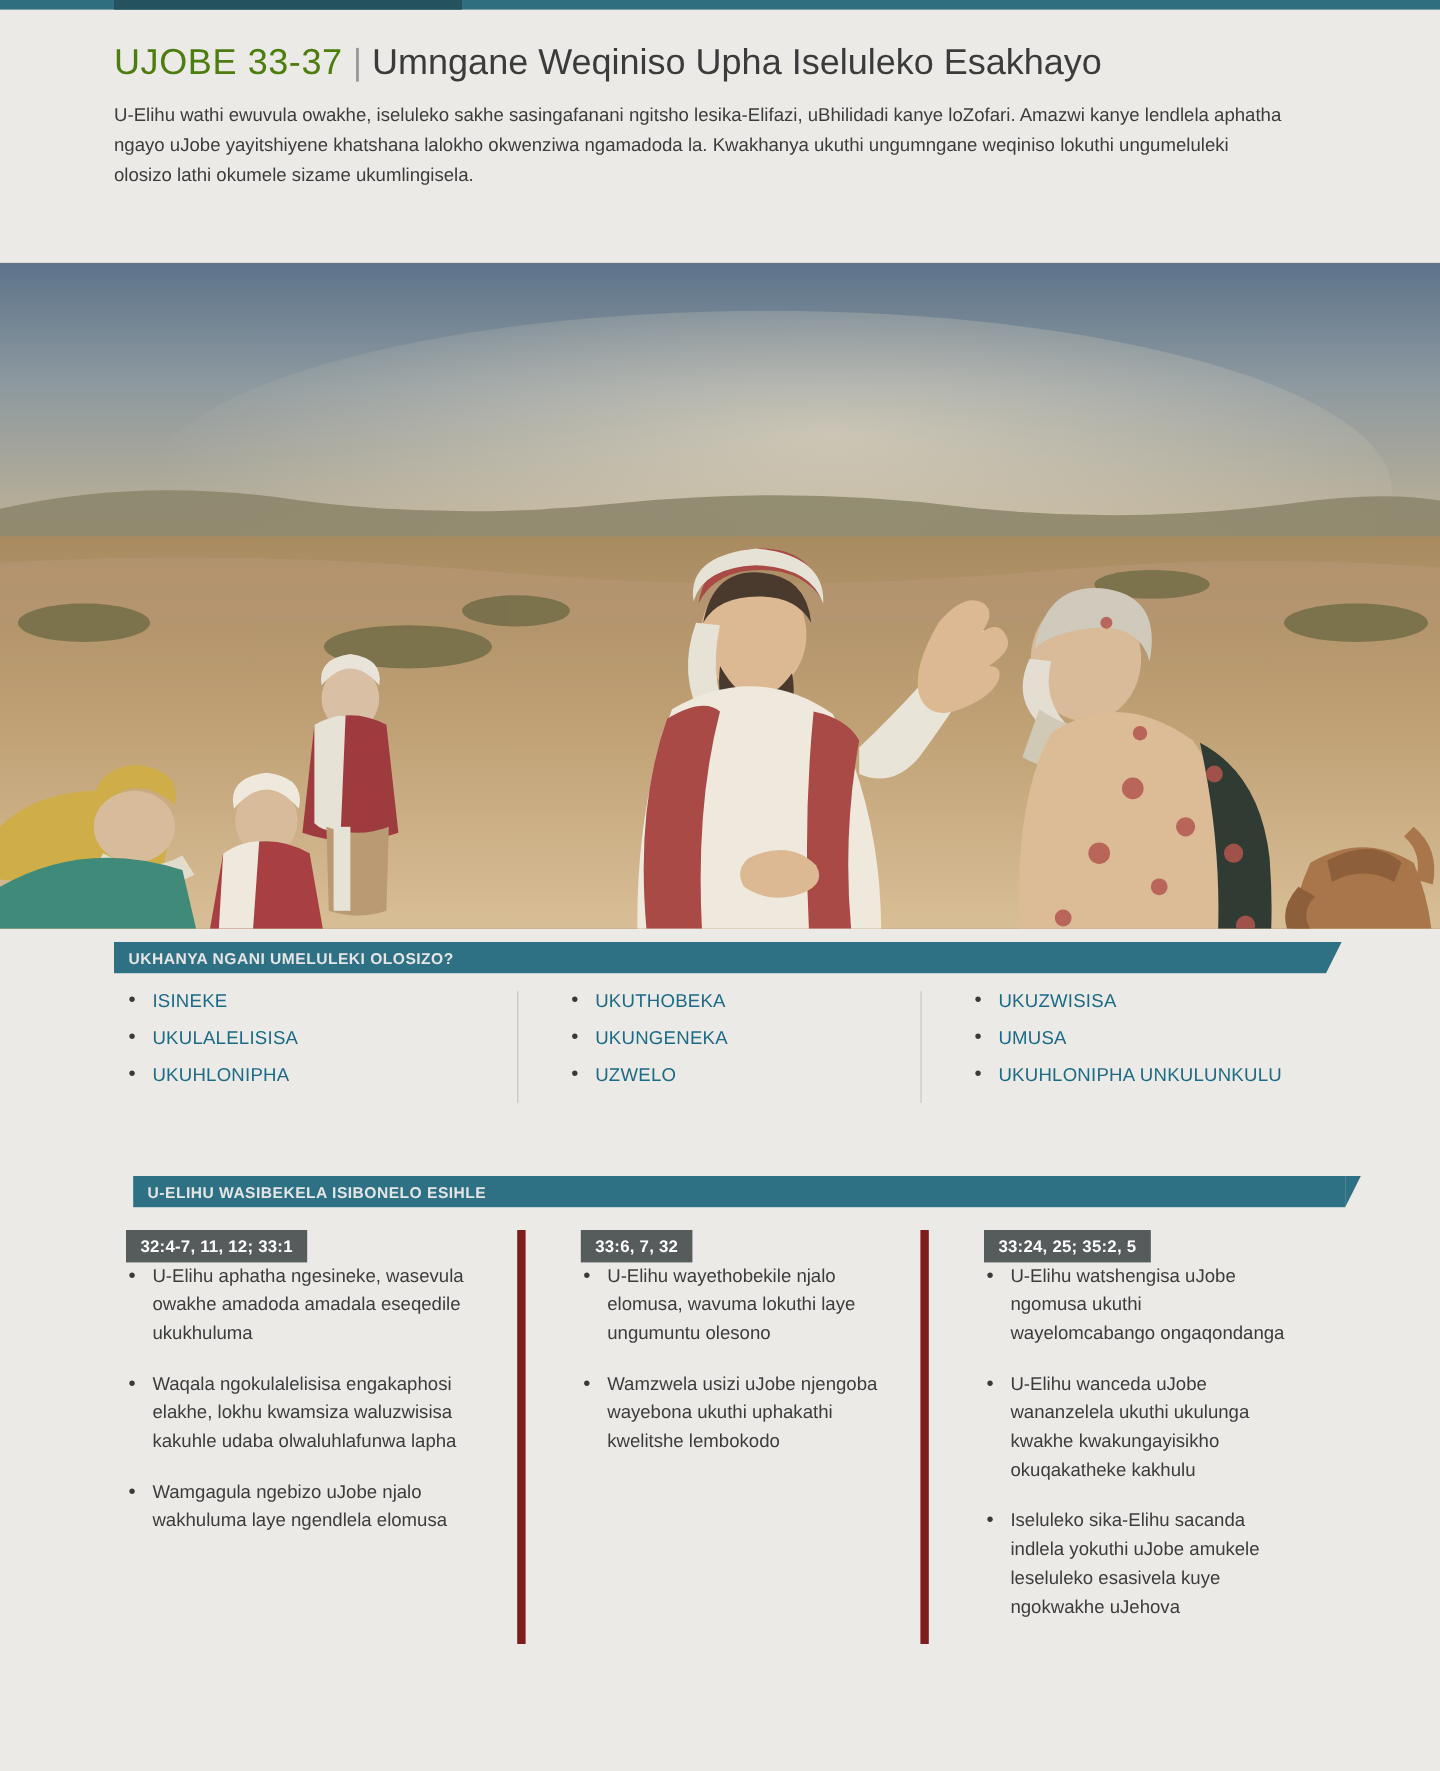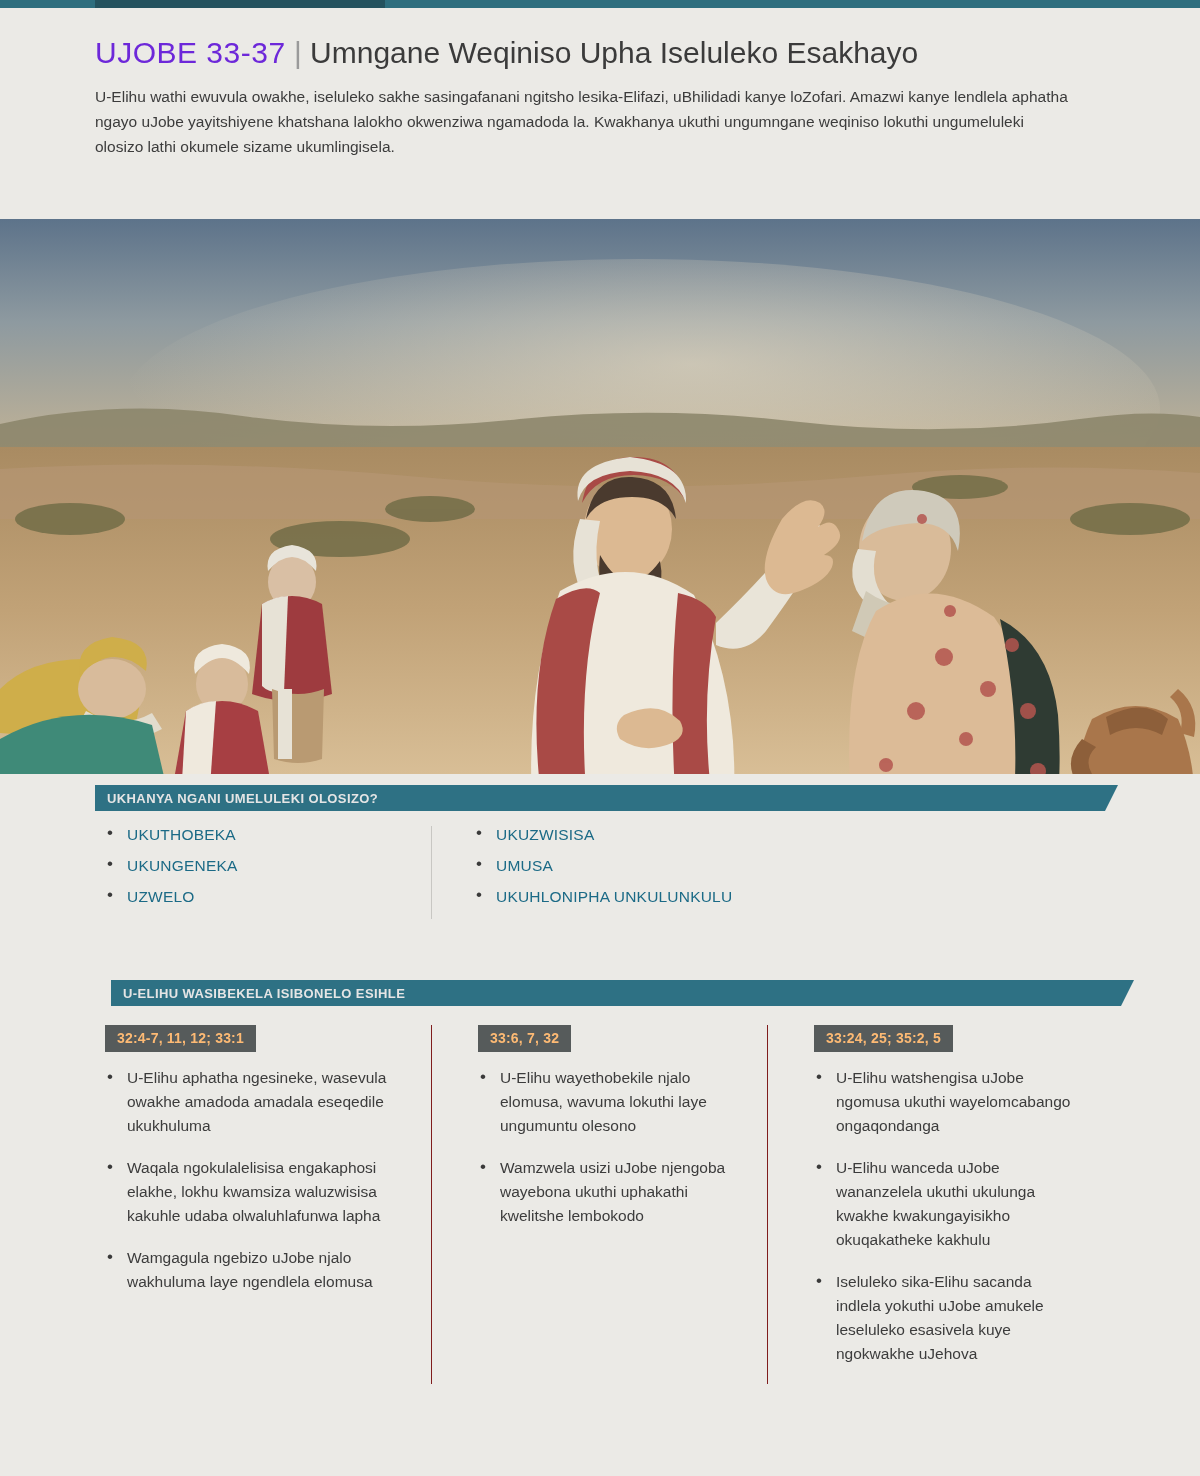--- a/index.html
+++ b/index.html
@@ -38,21 +38,21 @@
     width: 1010px;
   }
   .title-line {
     font-size: 30px;
     line-height: 1.15;
     color: #5c5c5c;
     font-weight: 400;
     white-space: nowrap;
   }
   .title-ref {
-    color: #6d28d9;
+    color: #4d7c0f;
     letter-spacing: 0.5px;
   }
   .title-sep { color: #9a9a9a; }
   .title-main { color: #3b3b3b; }
   .intro {
     margin-top: 13px;
     font-size: 15.5px;
     line-height: 1.62;
     color: #3c3c3c;
     max-width: 980px;
@@ -131,30 +131,29 @@
     top: 1025px;
     left: 95px;
     width: 1010px;
     display: flex;
   }
   .ecol {
     width: 336px;
     padding-right: 28px;
     position: relative;
   }
-  .ecol + .ecol { border-left: 1px solid #7f1d1d; padding-left: 46px; }
+  .ecol + .ecol { border-left: 7px solid #7f1d1d; padding-left: 46px; }
   .ecol:first-child { padding-left: 10px; }
   .scripture {
     display: inline-block;
     background: #565b5b;
-    color: #fdba74;
+    color: #ffffff;
     font-size: 14px;
     font-weight: bold;
     padding: 5px 12px 6px 12px;
-    margin-bottom: 14px;
     letter-spacing: 0.2px;
   }
   .ebullet {
     font-size: 15.5px;
     line-height: 1.55;
     color: #3c3c3c;
     position: relative;
     padding-left: 22px;
     margin-bottom: 18px;
   }
@@ -322,20 +321,25 @@
 
     <ellipse cx="640" cy="716" rx="190" ry="18" fill="#8d6a47" opacity="0.35"></ellipse>
     <ellipse cx="930" cy="700" rx="200" ry="20" fill="#8d6a47" opacity="0.3"></ellipse>
   </svg>
 </div>
 
 <div class="banner" id="banner-qualities">UKHANYA NGANI UMELULEKI OLOSIZO?</div>
 
 <div class="qualities">
   <div class="qcol">
+    <div class="qitem">ISINEKE</div>
+    <div class="qitem">UKULALELISISA</div>
+    <div class="qitem">UKUHLONIPHA</div>
+  </div>
+  <div class="qcol">
     <div class="qitem">UKUTHOBEKA</div>
     <div class="qitem">UKUNGENEKA</div>
     <div class="qitem">UZWELO</div>
   </div>
   <div class="qcol">
     <div class="qitem">UKUZWISISA</div>
     <div class="qitem">UMUSA</div>
     <div class="qitem">UKUHLONIPHA UNKULUNKULU</div>
   </div>
 </div>

